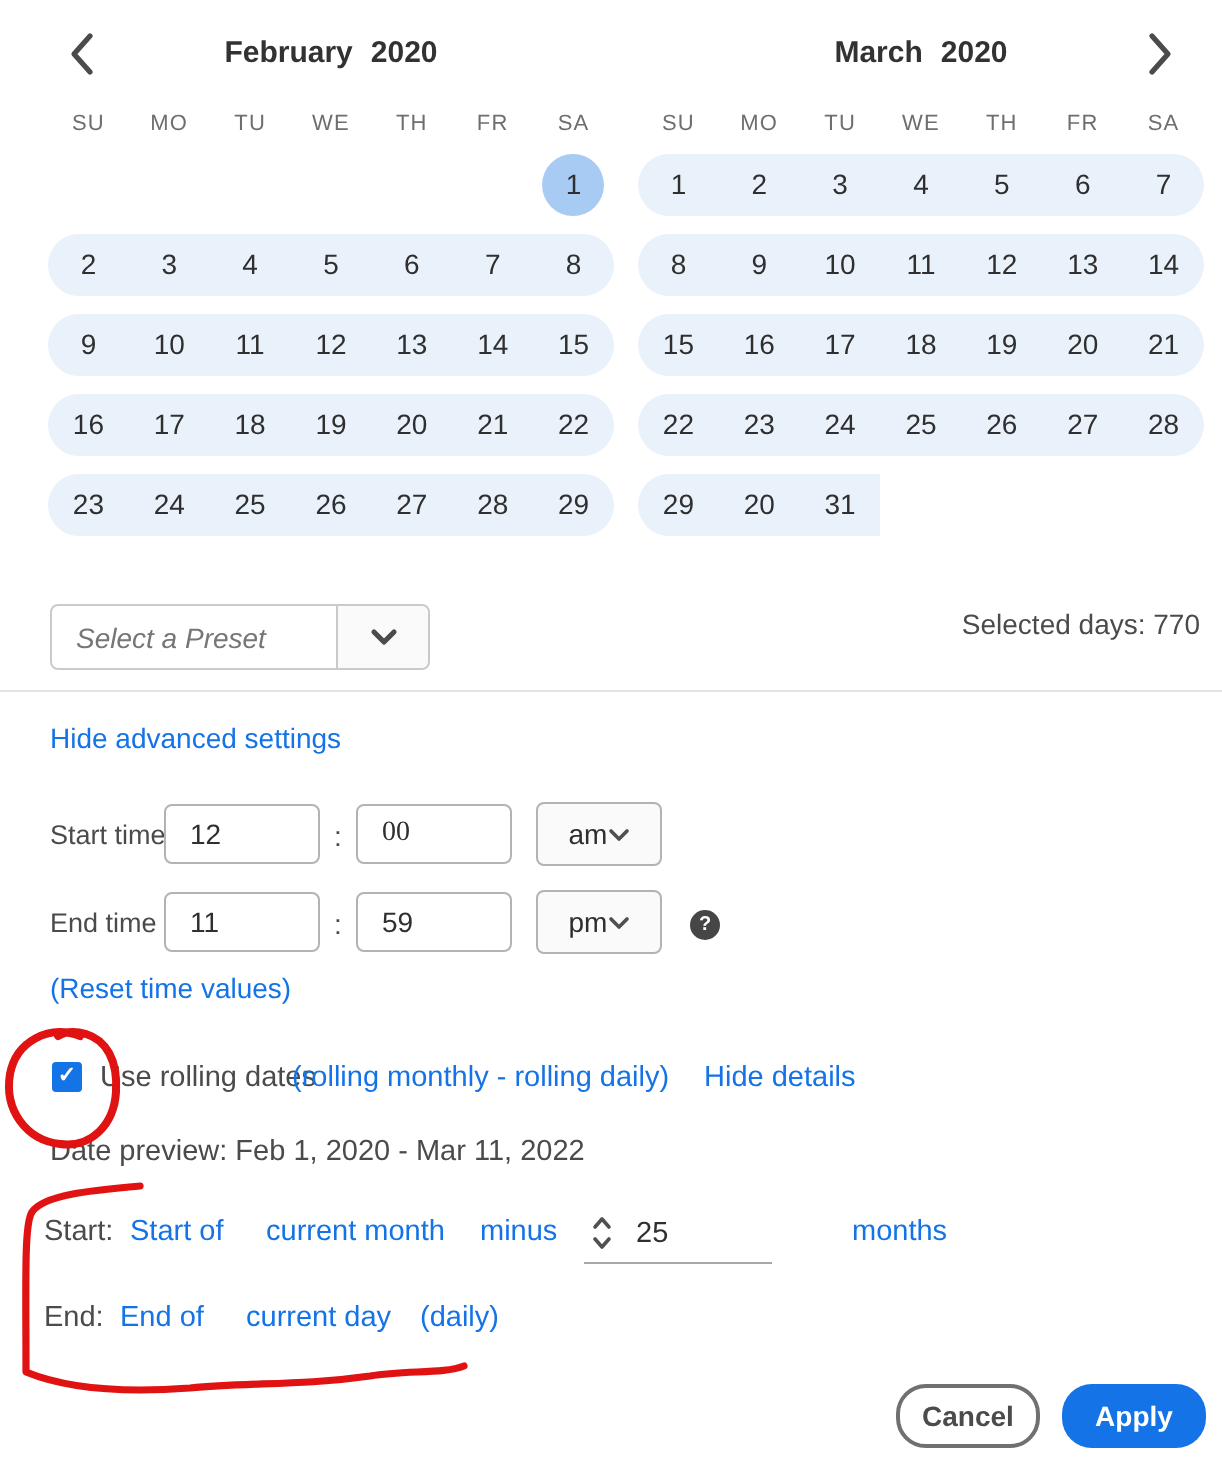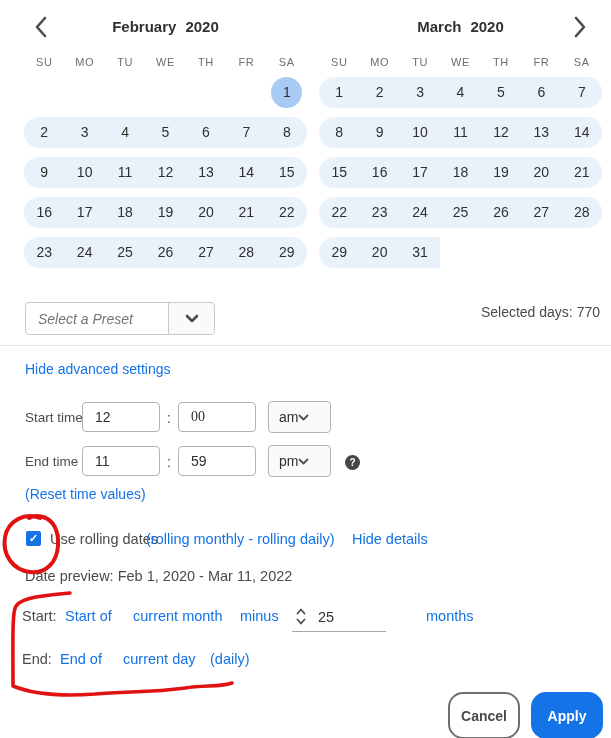--- a/index.html
+++ b/index.html
@@ -42,39 +42,39 @@
   .selected-days{right:11px;top:304px;color:var(--text);}
   .divider{left:0;top:345px;width:611px;height:1px;background:#E3E3E3;}
   .link{color:var(--accent);cursor:pointer;text-decoration:none;}
   .adv-link{left:25px;top:361px;}
   
   .t-label{font-size:13.5px;color:var(--text);line-height:32px;}
   .tinput{position:absolute;width:78px;height:30px;border:1px solid var(--border);border-radius:4px;
     padding:0 12px;font-size:14px;color:var(--text-dark);font-family:inherit;background:#fff;}
   .colon{line-height:32px;color:var(--text);}
   .tselect{position:absolute;width:63px;height:32px;border:1px solid var(--border);border-radius:4px;
-    background:#FAFAFA;display:flex;align-items:center;justify-content:flex-start;
+    background:#FAFAFA;display:flex;align-items:center;justify-content:center;
     padding:0 10px;color:var(--text-dark);cursor:pointer;}
   .help{left:345px;top:455px;width:15px;height:15px;border-radius:50%;background:#464646;
     color:#fff;font-size:10px;font-weight:bold;display:flex;align-items:center;justify-content:center;cursor:pointer;}
   
   .checkbox{left:26px;top:531px;width:15px;height:15px;border-radius:2px;background:var(--accent);
     display:flex;align-items:center;justify-content:center;cursor:pointer;}
   .checkbox .check{color:#fff;font-size:11px;font-weight:bold;line-height:1;}
   .roll-text{top:530px;font-size:14.5px;line-height:18px;}
   .preview{left:25px;top:568px;font-size:14.5px;color:var(--text);}
   .rowtxt{font-size:14.5px;line-height:20px;}
   .stepnum{left:292px;top:602px;width:94px;height:30px;border-bottom:1px solid #A8A8A8;
     display:flex;align-items:center;}
   .stepper{width:14px;height:24px;display:flex;flex-direction:column;align-items:center;
     justify-content:center;gap:3px;margin-left:2px;cursor:pointer;}
   .numinput{border:none;outline:none;width:56px;margin-left:10px;font-size:14.5px;
     color:var(--text-dark);font-family:inherit;background:transparent;}
   
-  .btn{position:absolute;top:692px;height:47px;border-radius:15px;font-size:14px;font-weight:bold;
+  .btn{position:absolute;top:692px;height:32px;border-radius:15px;font-size:14px;font-weight:bold;
     display:flex;align-items:center;justify-content:center;cursor:pointer;font-family:inherit;}
   .btn-cancel{left:448px;width:72px;background:#fff;border:2px solid #707070;color:var(--text);}
   .btn-apply{left:531px;width:72px;background:var(--accent);border:none;color:#fff;}
   
   .annotations{position:absolute;left:0;top:0;width:611px;height:738px;pointer-events:none;z-index:10;}
   .annotations path{fill:none;stroke:var(--annotation);stroke-linecap:round;stroke-linejoin:round;}
   .chevline{fill:none;stroke:#4B4B4B;stroke-width:2.6;stroke-linecap:round;stroke-linejoin:round;}
   .chevsm{fill:none;stroke:#505050;stroke-width:1.8;stroke-linecap:round;stroke-linejoin:round;}
 </style>
 </head>

